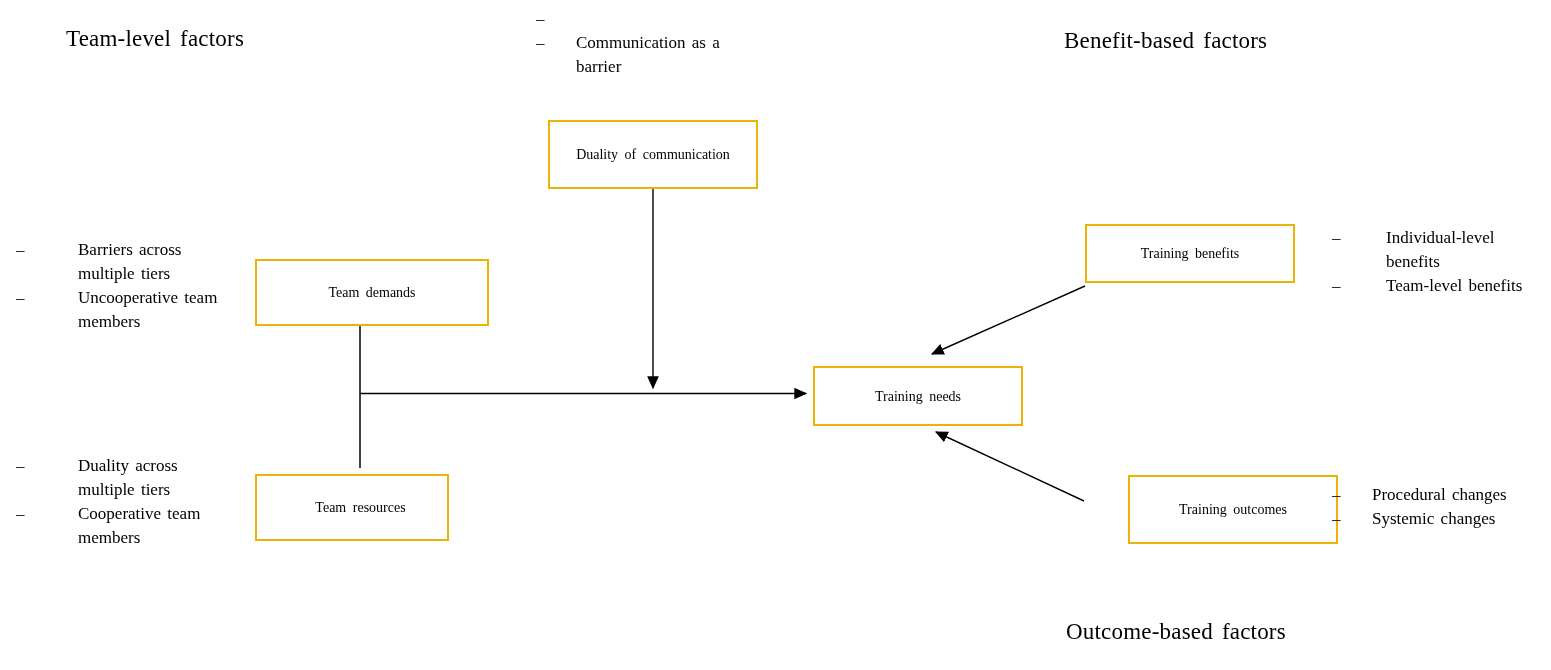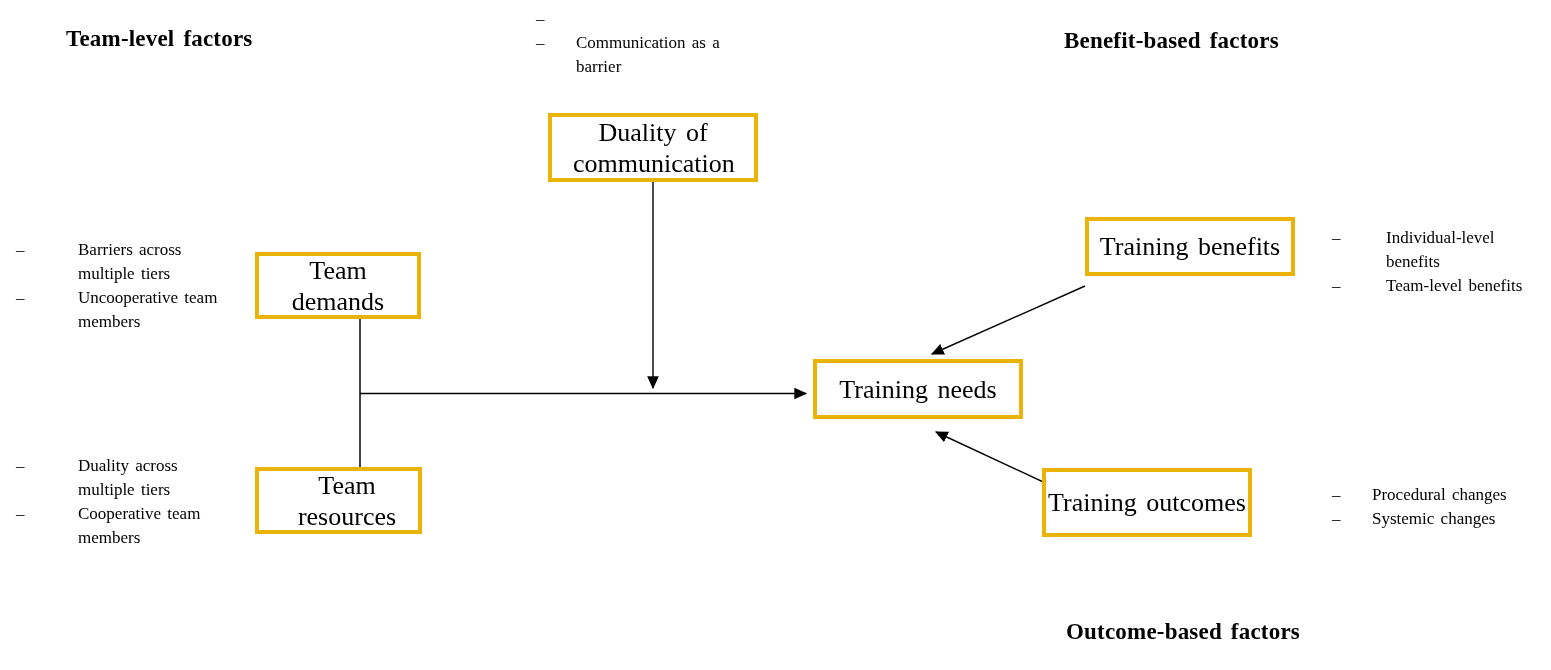--- a/index.html
+++ b/index.html
@@ -10,37 +10,38 @@
     position: relative;
     width: 1551px;
     height: 670px;
     background: #ffffff;
     overflow: hidden;
   }
 
   .heading {
     position: absolute;
     font-size: 23px;
-    font-weight: bold;
+    font-weight: normal;
     white-space: nowrap;
     letter-spacing: 0.2px;
     word-spacing: 3px;
   }
 
   .node-box {
     position: absolute;
-    border: 4px solid #eab308;
+    border: 2px solid #eab308;
     background: #ffffff;
     display: flex;
     align-items: center;
     justify-content: center;
     text-align: center;
-    font-size: 26px;
+    font-size: 14px;
     line-height: 31px;
     word-spacing: 3px;
+    margin-top: 7px;
   }
   .node-box .label { display: block; }
   .node-duality .label { max-width: 160px; }
 
   .bullet-list {
     position: absolute;
     font-size: 17px;
     line-height: 24px;
     word-spacing: 2px;
   }
@@ -86,37 +87,37 @@
   </svg>
 
   <div class="heading" style="left:66px; top:26px;">Team-level factors</div>
   <div class="heading" style="left:1064px; top:28px;">Benefit-based factors</div>
   <div class="heading" style="left:1066px; top:619px;">Outcome-based factors</div>
 
   <div class="node-box node-duality" style="left:548px; top:113px; width:210px; height:69px;">
     <span class="label">Duality of communication</span>
   </div>
 
-  <div class="node-box" style="left:255px; top:252px; width:166px; height:67px;">
+  <div class="node-box" style="left:255px; top:252px; width:234px; height:67px;">
     <span class="label">Team demands</span>
   </div>
 
-  <div class="node-box" style="left:255px; top:467px; width:167px; height:67px;padding-left:17px;">
+  <div class="node-box" style="left:255px; top:467px; width:194px; height:67px;padding-left:17px;">
     <span class="label">Team resources</span>
   </div>
 
   <div class="node-box" style="left:813px; top:359px; width:210px; height:60px;">
     <span class="label">Training needs</span>
   </div>
 
   <div class="node-box" style="left:1085px; top:217px; width:210px; height:59px;">
     <span class="label">Training benefits</span>
   </div>
 
-  <div class="node-box" style="left:1042px; top:468px; width:210px; height:69px;">
+  <div class="node-box" style="left:1128px; top:468px; width:210px; height:69px;">
     <span class="label">Training outcomes</span>
   </div>
 
   <div class="bullet-list list-communication" style="left:536px; top:7px;">
     <div class="bullet-item">
       <span class="bullet-dash">–</span>
     </div>
     <div class="bullet-item">
       <span class="bullet-dash">–</span>
       <span class="bullet-text">Communication as a barrier</span>

